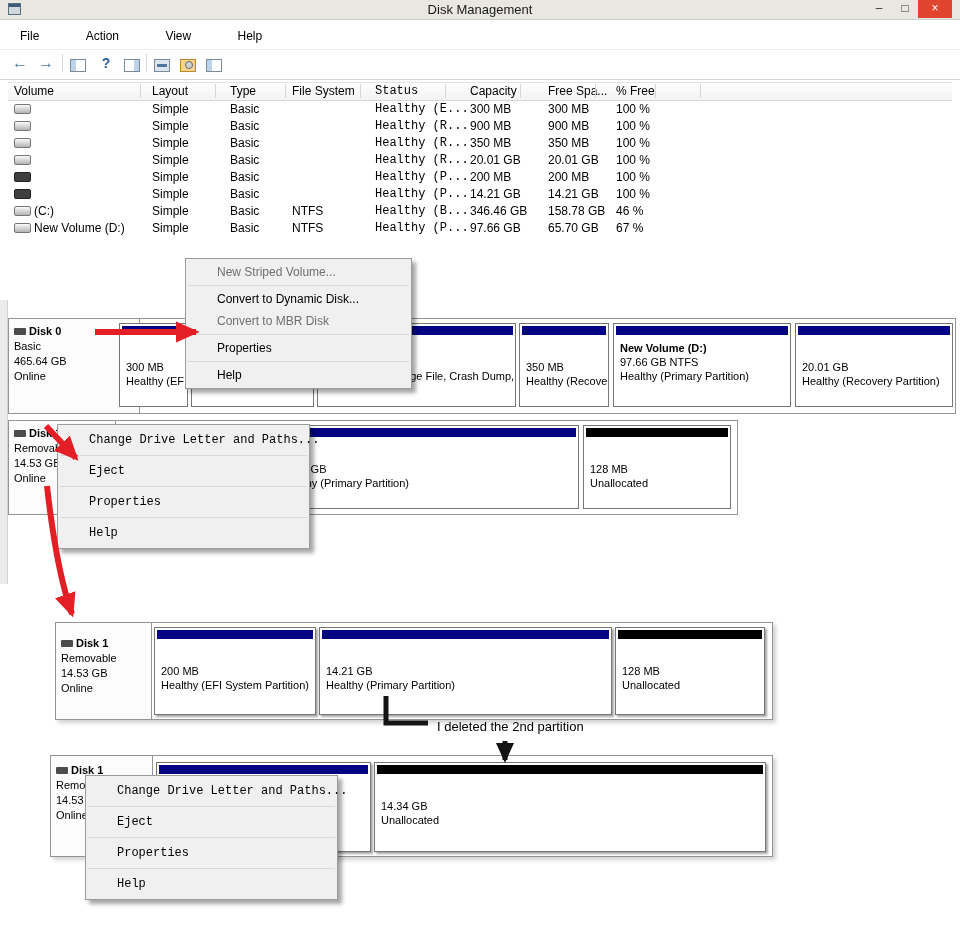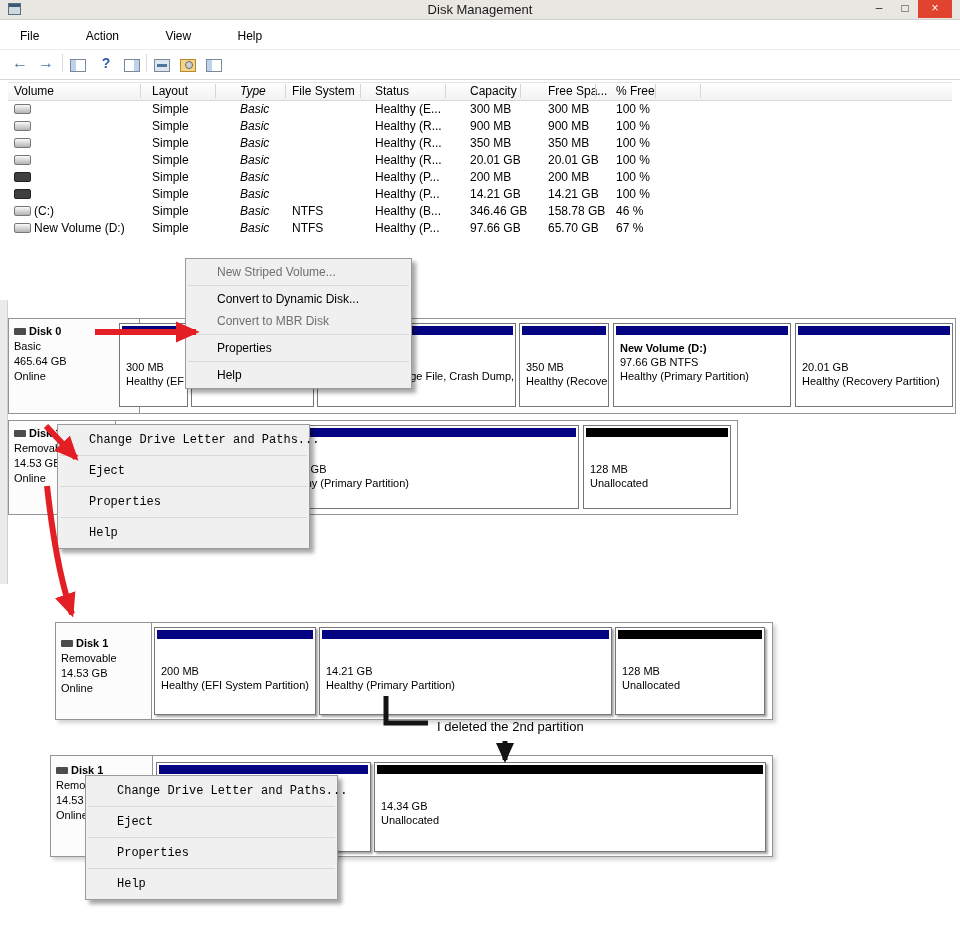--- a/index.html
+++ b/index.html
@@ -29,21 +29,21 @@
   .ibox.folder{background:#f3d489;border-color:#b9892e;}
   .ibox.folder:before{content:"";position:absolute;right:2px;bottom:2px;width:6px;height:6px;border:1px solid #6a6a6a;border-radius:50%;background:#cfcfcf;}
   .ibox.disk{background:#dde6ef;}
   .ibox.disk:before{content:"";position:absolute;left:2px;top:4px;right:2px;height:3px;background:#51769c;}
   .tbsep{position:absolute;top:5px;width:1px;height:18px;background:#d9d9d9;}
 
   
   .thead{position:absolute;left:8px;top:82px;width:944px;height:17px;background:linear-gradient(#ffffff,#f2f2f2);border-top:1px solid #e3e3e3;border-bottom:1px solid #d8d8d8;}
   .hsep{position:absolute;top:1px;width:1px;height:14px;background:#d6d6d6;}
   .cell{position:absolute;top:0;line-height:17px;white-space:nowrap;}
-  .cv{left:26px;} .cl{left:144px;} .ct{left:232px;font-style:italic;} .cf{left:284px;} .cs{left:367px;} .cc{left:444px;margin-left:18px;} .cfr{left:540px;} .cp{left:608px;}
+  .cv{left:26px;} .cl{left:144px;} .ct{left:222px;} .cf{left:284px;} .cs{left:367px;font-family:Liberation Mono, monospace;} .cc{left:444px;margin-left:18px;} .cfr{left:540px;} .cp{left:608px;}
   .trow{position:absolute;left:8px;width:944px;height:17px;}
   .vicon{position:absolute;left:6px;top:3px;width:17px;height:10px;border:1px solid #777;border-radius:2px;background:linear-gradient(#fafafa,#b4b4b4);box-sizing:border-box;}
   .vicon.dark{background:#3f3f3f;border-color:#222;}
 
   
   .lstrip{position:absolute;left:0;top:300px;width:8px;height:284px;background:#ebebeb;border-right:1px solid #d2d2d2;box-sizing:border-box;}
   .diskrow{position:absolute;background:#fff;border:1px solid #949494;box-sizing:content-box;}
   .floatpanel{box-shadow:3px 3px 4px rgba(0,0,0,0.18);}
   .dpanel{position:absolute;left:0;top:0;bottom:0;border-right:1px solid #949494;background:#fcfcfc;padding:6px 0 0 5px;box-sizing:border-box;}
   .dname{font-weight:bold;font-size:11px;white-space:nowrap;margin-bottom:2px;}

